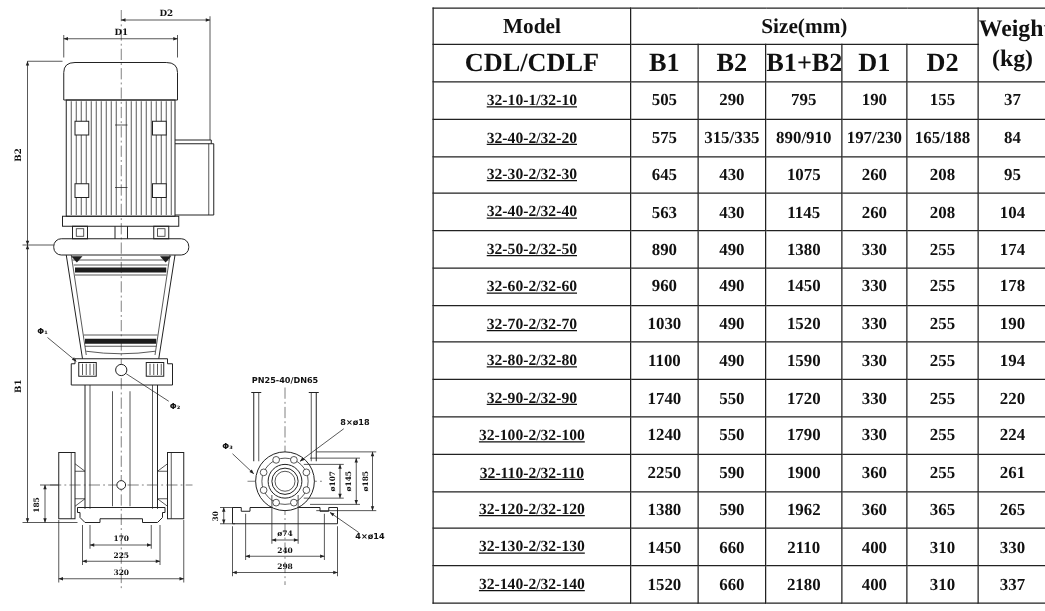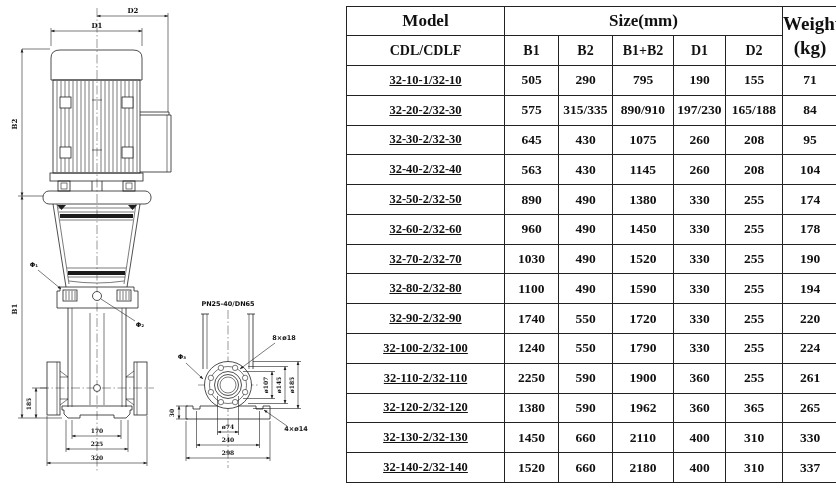--- a/index.html
+++ b/index.html
@@ -8,21 +8,21 @@
   .drawing{position:absolute;left:0;top:0;}
 
   
   .tblwrap{position:absolute;left:346px;top:6px;width:492px;height:477px;}
   table.spec{border-collapse:collapse;table-layout:fixed;width:100%;height:100%;
              border:1.5px solid #222;}
   table.spec th, table.spec td{
       border:1px solid #222;text-align:center;vertical-align:middle;
       color:#111;font-weight:bold;padding:0;overflow:hidden;white-space:nowrap;}
   th.h-big{font-size:17px;}
-  th.h-mid{font-size:14px;}
+  th.h-mid{font-size:21px;}
   th.h-weight{font-size:19px;line-height:1.25;}
   td.c-model{font-size:12.5px;text-decoration:underline;}
   td.c-num{font-size:13.5px;}
 
   
   .ln{stroke:#222;stroke-width:0.8;fill:none;}
   .thin{stroke:#222;stroke-width:0.6;fill:none;}
   .cl{stroke:#333;stroke-width:0.5;fill:none;stroke-dasharray:9 2.5 1.5 2.5;}
   .fillb{fill:#1c1c1c;stroke:none;}
   .wfill{fill:#fff;}
@@ -338,24 +338,24 @@
         </tr>
       </thead>
       <tbody>
           <tr>
       <td class="c-model">32-10-1/32-10</td>
       <td class="c-num">505</td>
       <td class="c-num">290</td>
       <td class="c-num">795</td>
       <td class="c-num">190</td>
       <td class="c-num">155</td>
-      <td class="c-num">71</td>
-    </tr>
-          <tr>
-      <td class="c-model">32-20-2/32-30</td>
+      <td class="c-num">37</td>
+    </tr>
+          <tr>
+      <td class="c-model">32-40-2/32-20</td>
       <td class="c-num">575</td>
       <td class="c-num">315/335</td>
       <td class="c-num">890/910</td>
       <td class="c-num">197/230</td>
       <td class="c-num">165/188</td>
       <td class="c-num">84</td>
     </tr>
           <tr>
       <td class="c-model">32-30-2/32-30</td>
       <td class="c-num">645</td>

